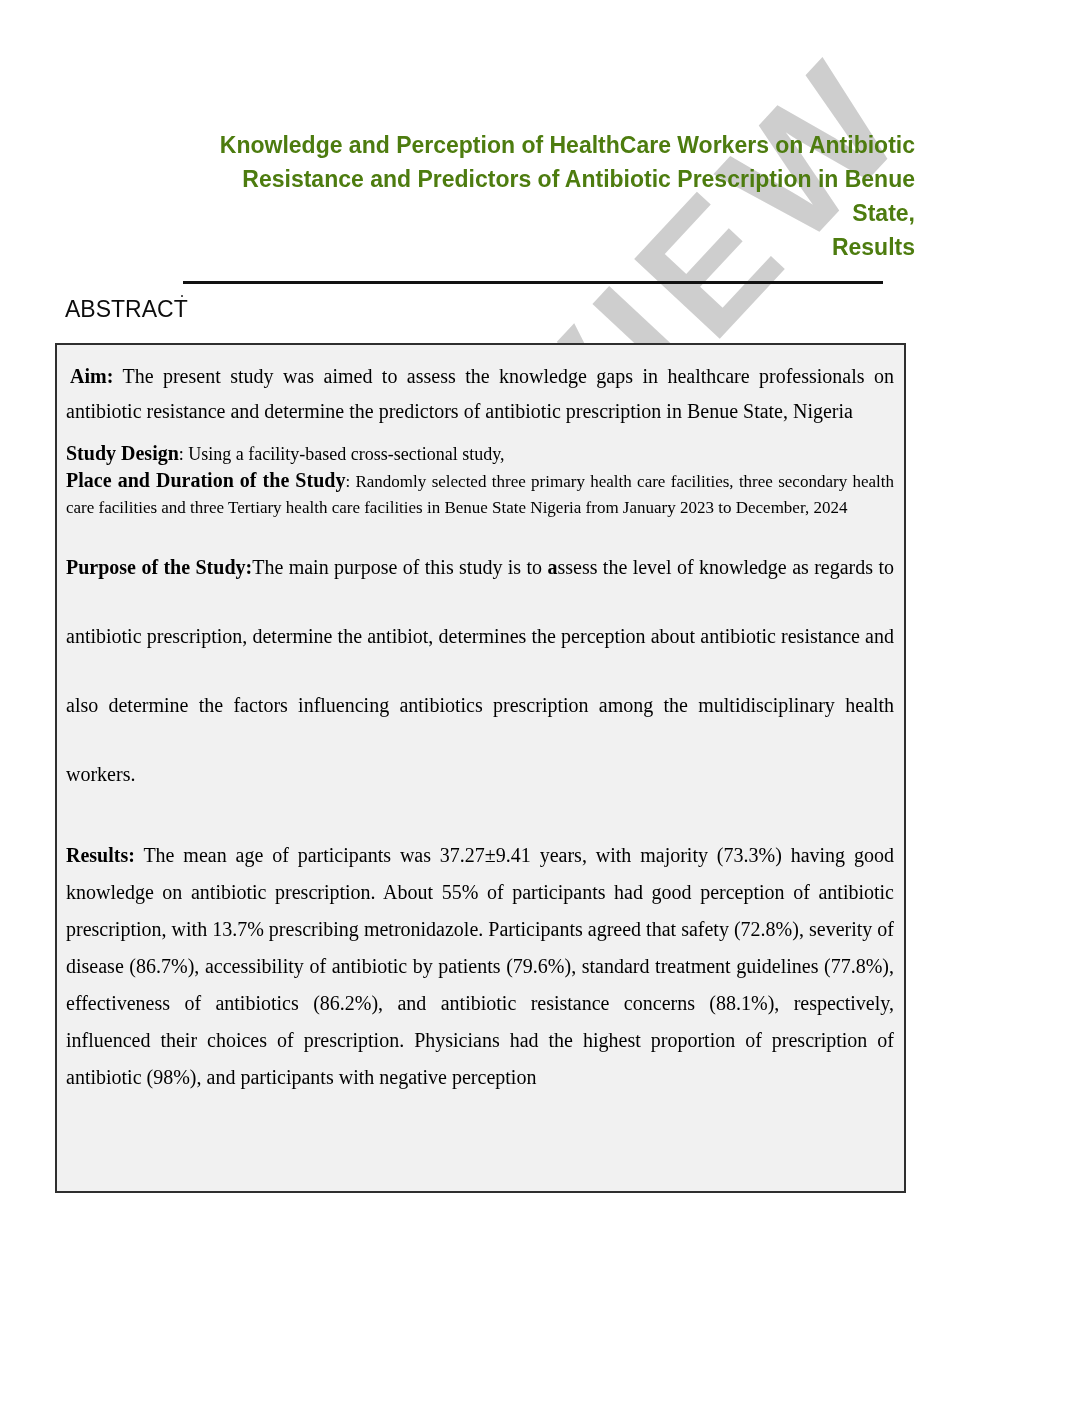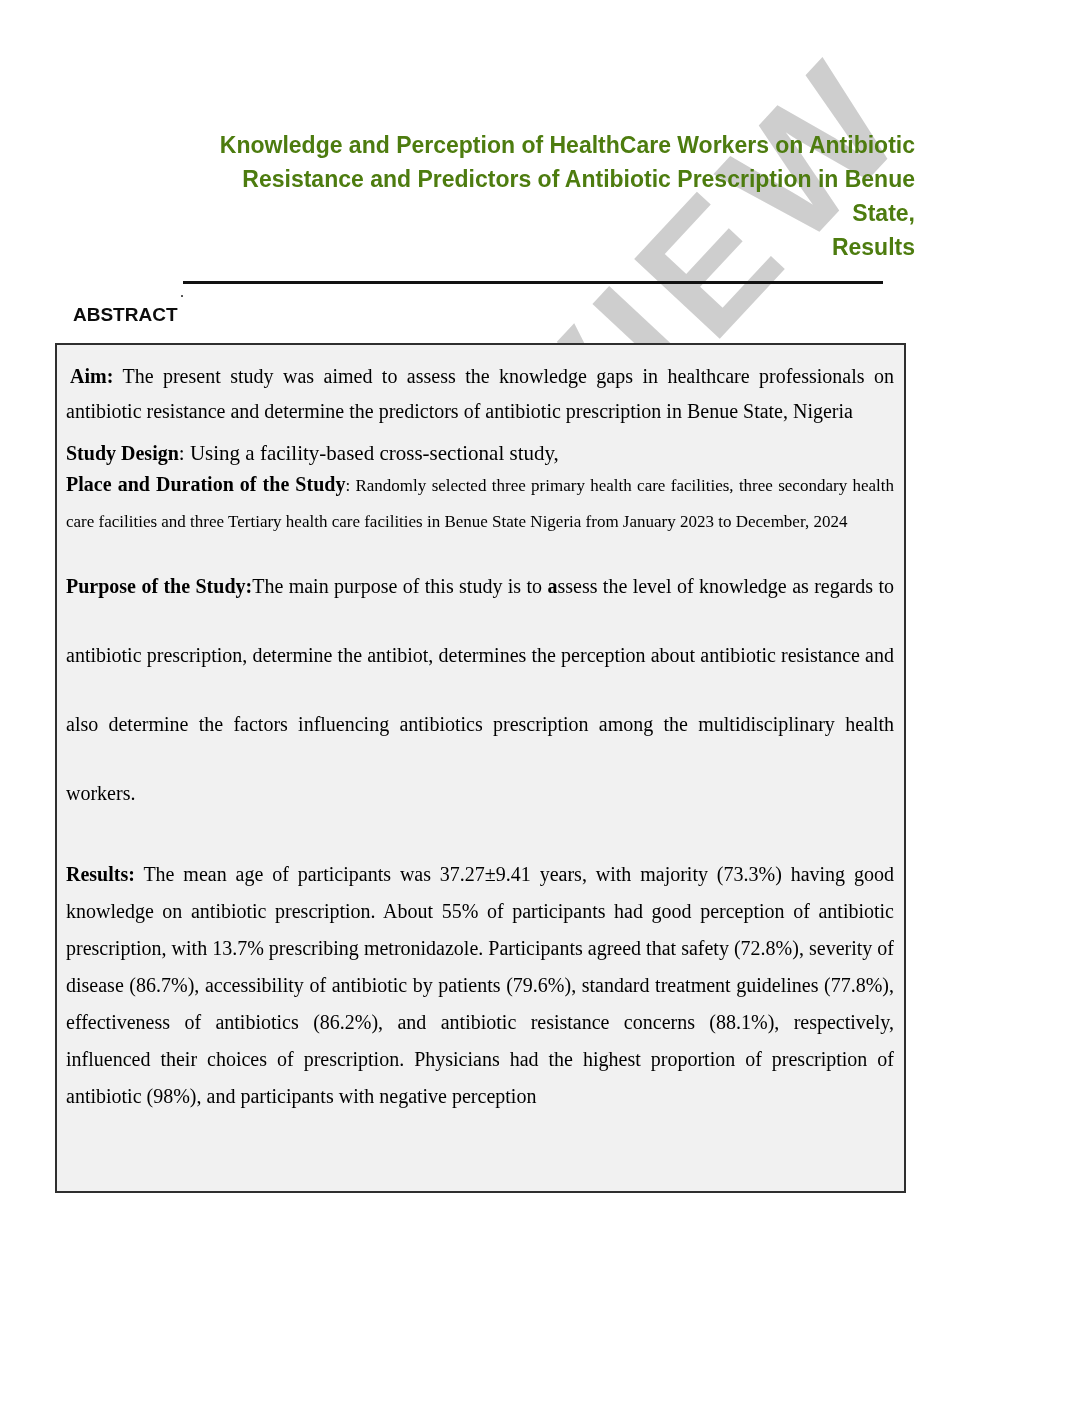--- a/index.html
+++ b/index.html
@@ -54,24 +54,24 @@
     position:absolute;
     left:180px; top:284px;
     font-size:16px;
     line-height:16px;
     z-index:3;
     color:#222;
   }
   .abstract-h{
     position:absolute;
     left:65px; top:296px;
-    margin:8px;
+    margin:0;
     font-family:"Liberation Sans", sans-serif;
-    font-weight:bold;
-    font-size:19px;
+    font-weight:normal;
+    font-size:23px;
     z-index:3;
     color:#0d0d0d;
   }
   
   .box{
     position:absolute;
     left:55px; top:343px;
     width:851px; height:850px;
     box-sizing:border-box;
     background:#f1f1f1;
@@ -81,22 +81,22 @@
     overflow:hidden;
   }
   .box p{
     margin:0;
     text-align:justify;
     font-size:20px;
   }
   .sec-label{font-weight:bold;}
   p.aim{line-height:35px; text-indent:4px;}
   p.study-design{margin-top:11px; line-height:27px;}
-  .small-text{font-size:21px;}
-  p.place{line-height:35px;font-family:Liberation Serif, serif;}
+  .small-text{font-size:18px;}
+  p.place{line-height:24px;font-family:Liberation Serif, serif;}
   p.place .small-text{font-size:17px;}
   p.purpose{margin-top:13px; line-height:69px;}
   p.methods{margin-top:22px; line-height:49px;}
   p.results{margin-top:28px; line-height:37px;}
   .bold-a{font-weight:bold;}
 </style>
 </head>
 <body>
 
 <div class="page">

